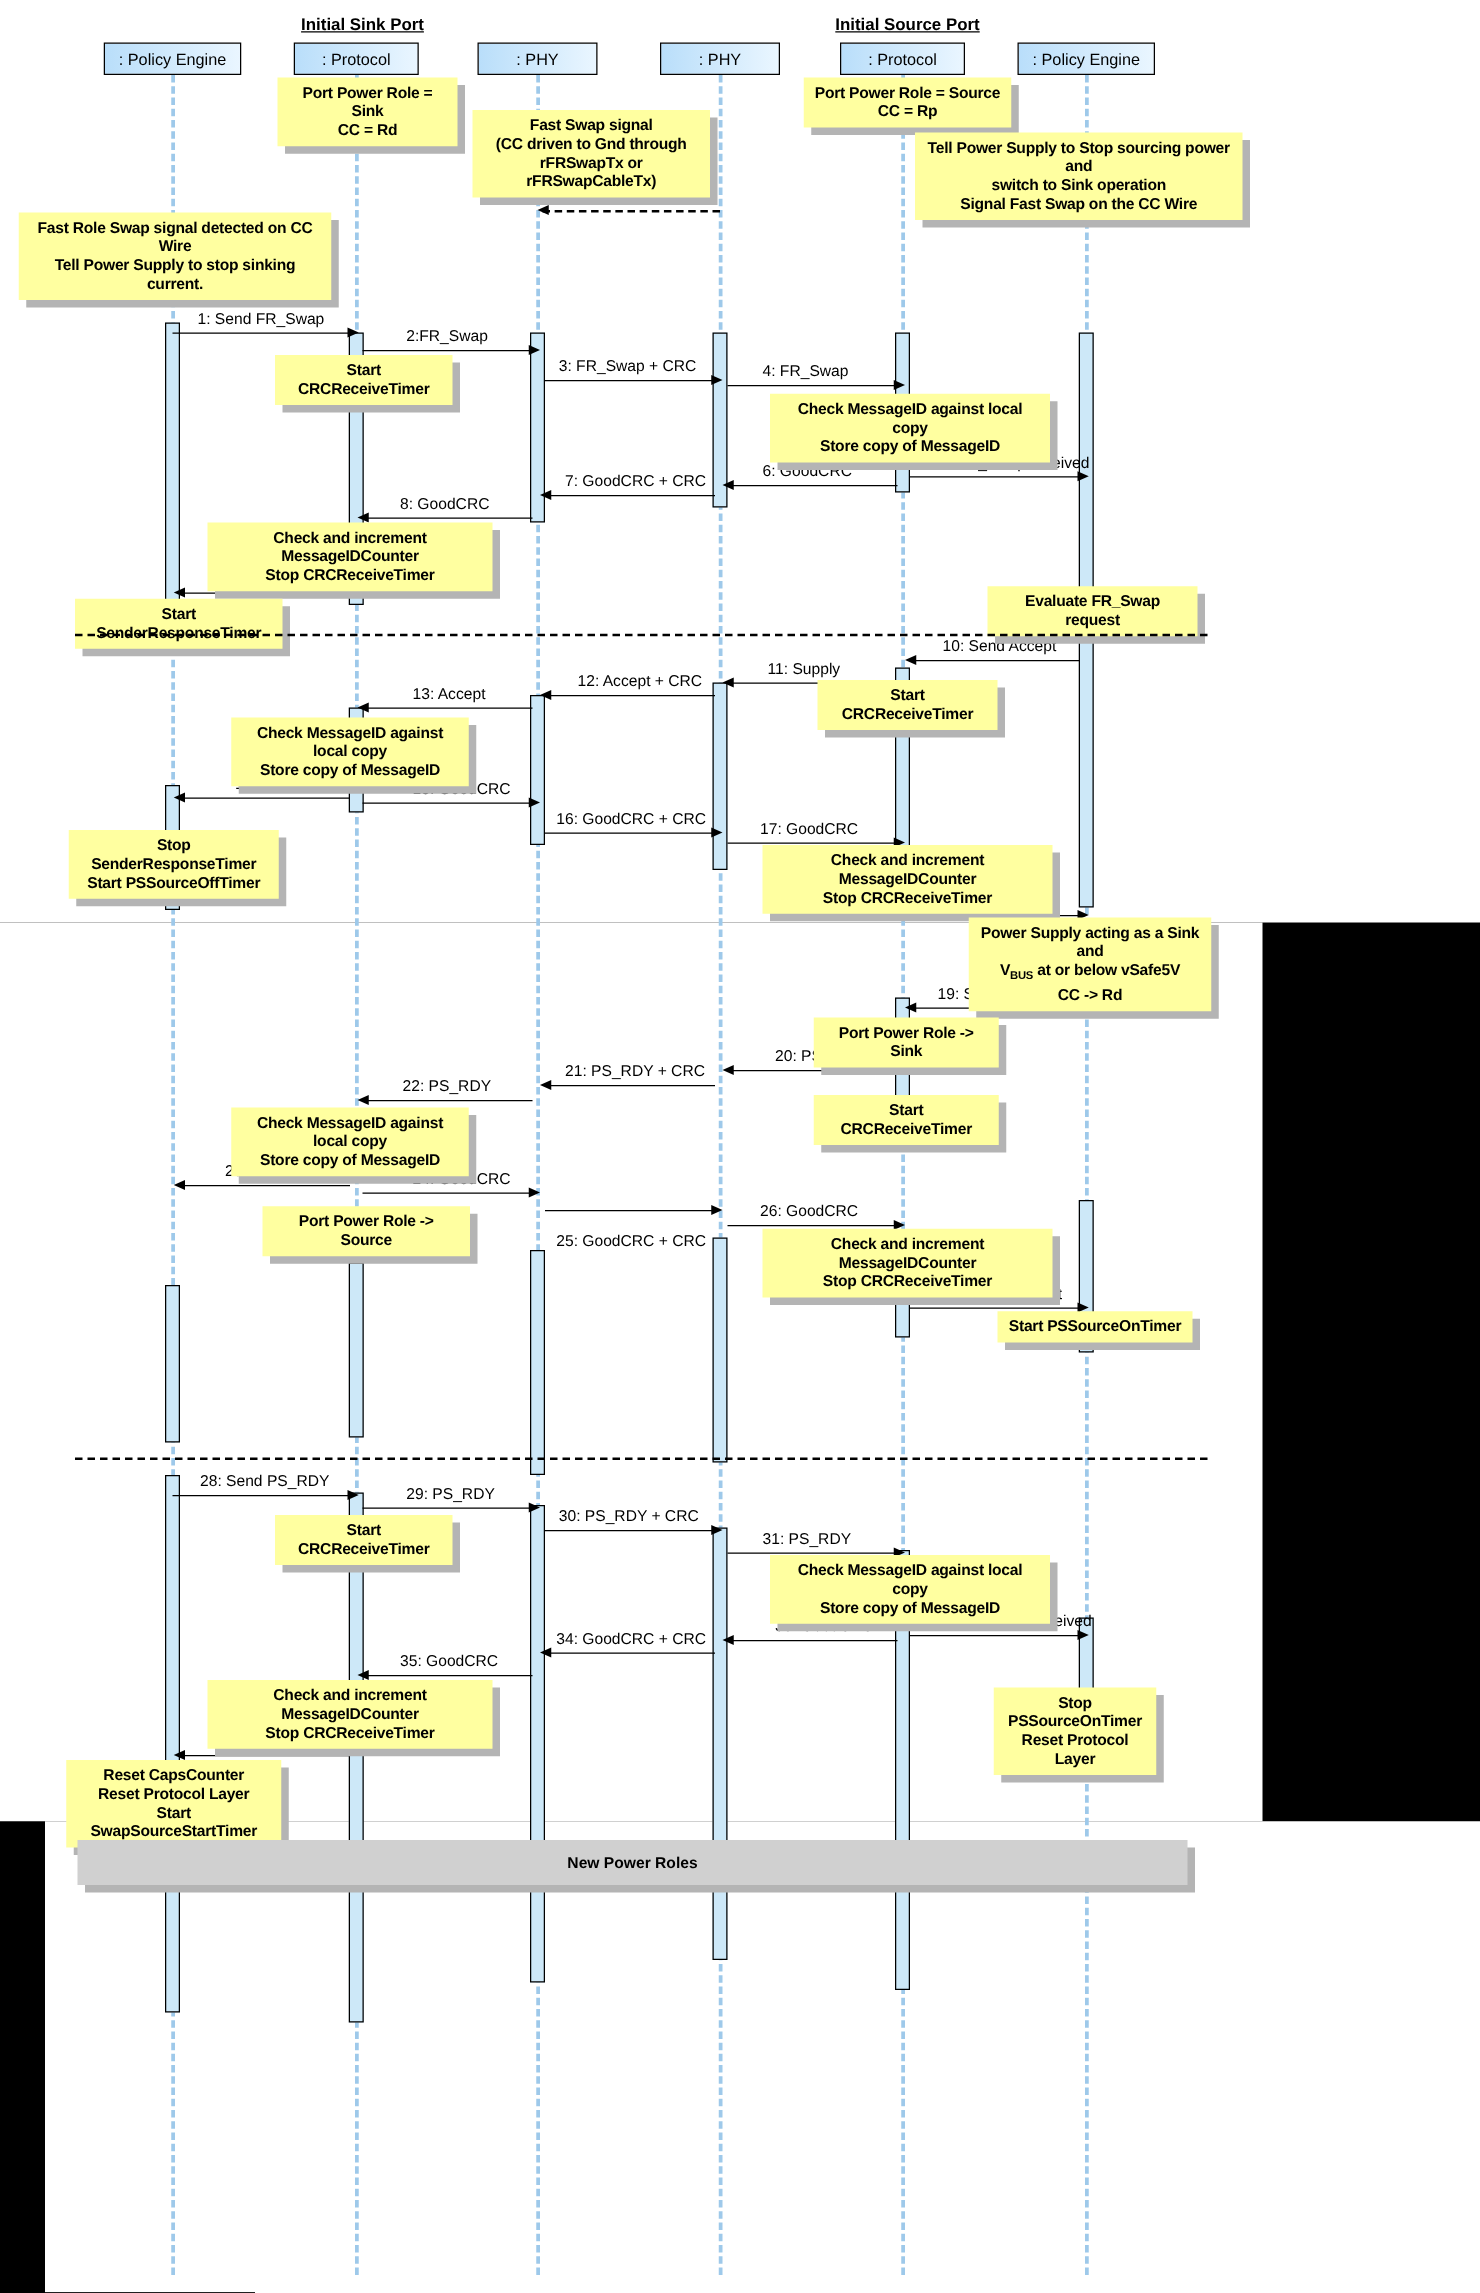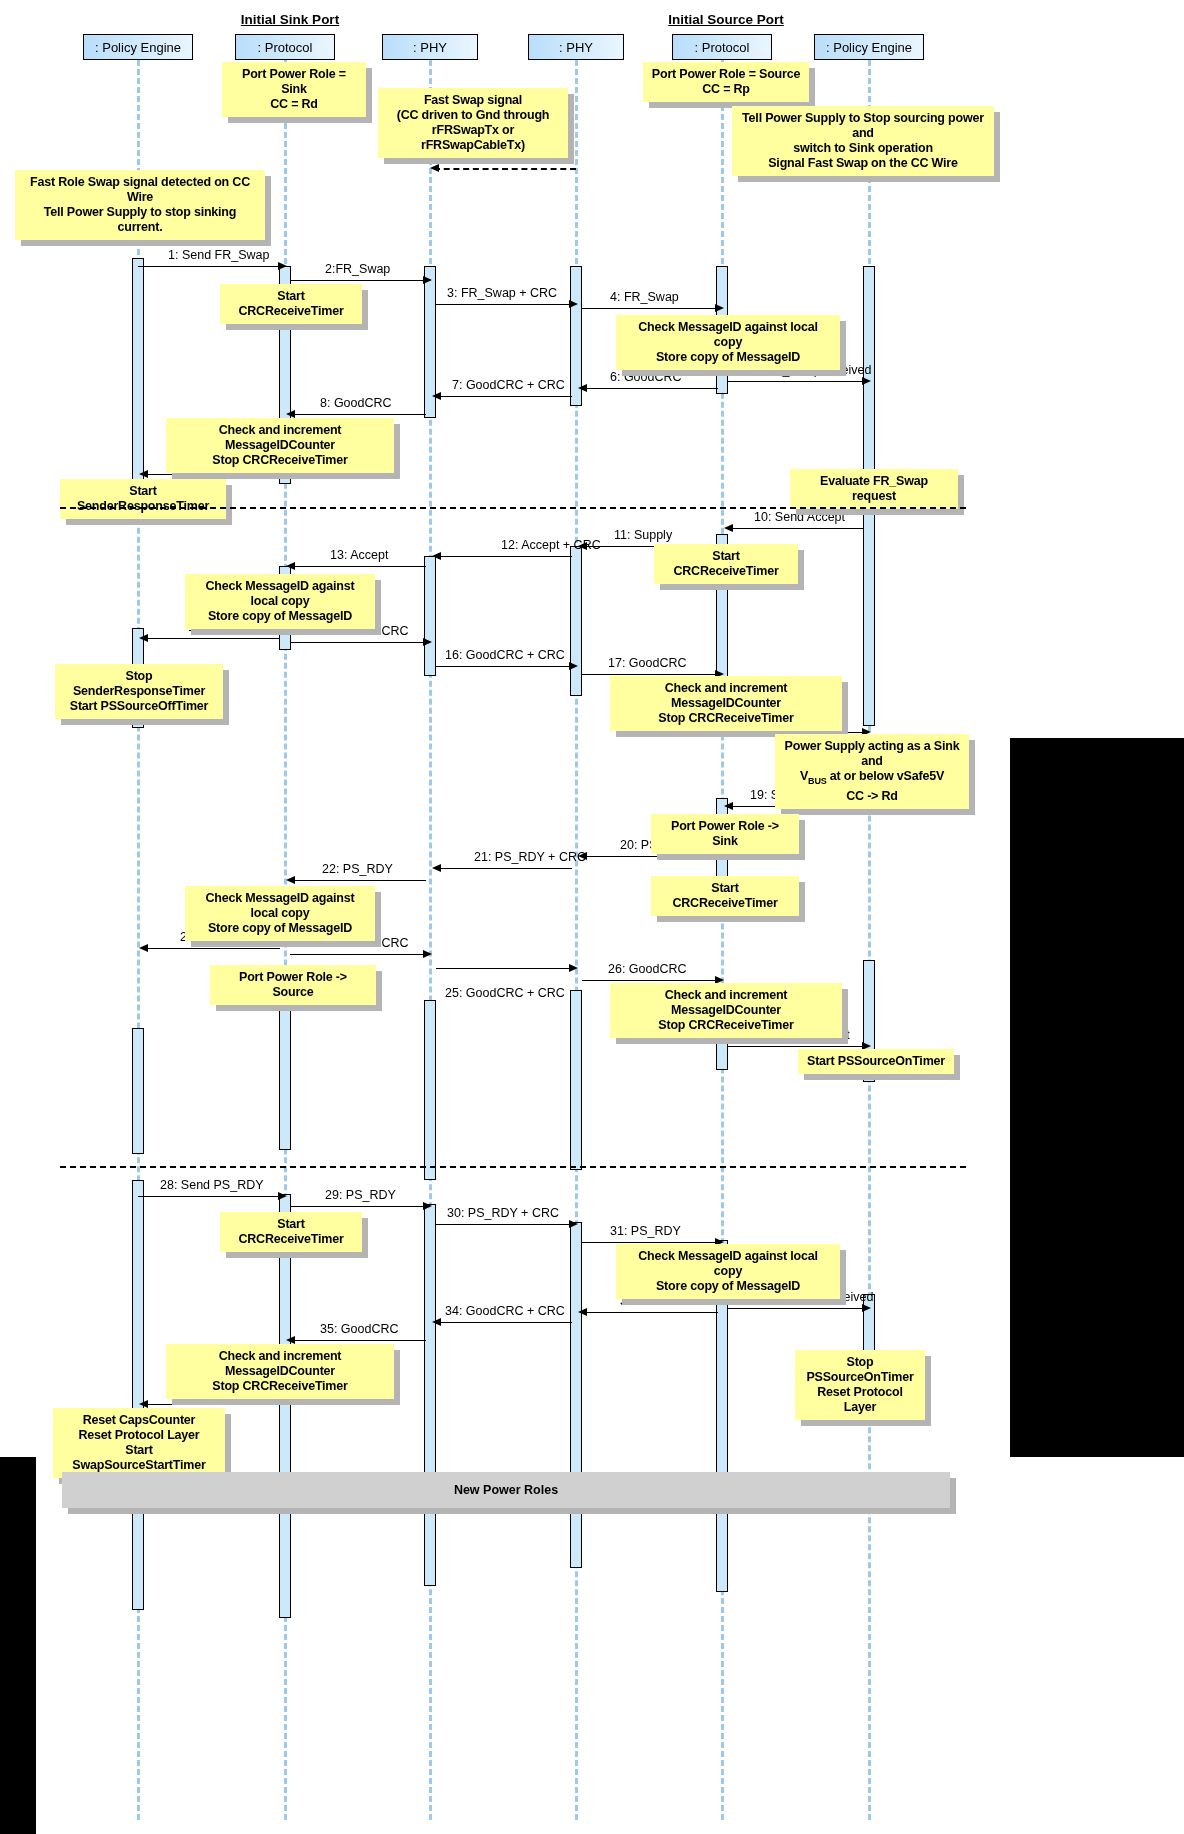--- a/index.html
+++ b/index.html
@@ -101,21 +101,21 @@
   <div class="act" style="left:279px;top:1010px;height:140px;"></div>
   <div class="act" style="left:132px;top:1028px;height:126px;"></div>
 
   <div class="act" style="left:132px;top:1180px;height:430px;"></div>
   <div class="act" style="left:279px;top:1194px;height:424px;"></div>
   <div class="act" style="left:424px;top:1204px;height:382px;"></div>
   <div class="act" style="left:570px;top:1222px;height:346px;"></div>
   <div class="act" style="left:716px;top:1240px;height:352px;"></div>
   <div class="act" style="left:863px;top:1294px;height:60px;"></div>
 
-  <div class="msglbl" style="left:168px;top:248px;">1: Send FR_Swap</div>
+  <div class="msglbl" style="left:158px;top:248px;">1: Send FR_Swap</div>
   <div class="arrow" style="left:138px;top:266px;width:142px;"></div>
   <div class="ah r" style="left:278px;top:262px;"></div>
 
   <div class="msglbl" style="left:325px;top:262px;">2:FR_Swap</div>
   <div class="arrow" style="left:290px;top:280px;width:136px;"></div>
   <div class="ah r" style="left:423px;top:276px;"></div>
 
   <div class="msglbl" style="left:447px;top:286px;">3: FR_Swap + CRC</div>
   <div class="arrow" style="left:436px;top:304px;width:136px;"></div>
   <div class="ah r" style="left:569px;top:300px;"></div>
@@ -145,21 +145,21 @@
   <div class="ah l" style="left:139px;top:470px;"></div>
 
   <div class="msglbl" style="left:754px;top:510px;">10: Send Accept</div>
   <div class="arrow" style="left:728px;top:528px;width:136px;"></div>
   <div class="ah l" style="left:724px;top:524px;"></div>
 
   <div class="msglbl" style="left:614px;top:528px;">11: Supply</div>
   <div class="arrow" style="left:582px;top:546px;width:136px;"></div>
   <div class="ah l" style="left:578px;top:542px;"></div>
 
-  <div class="msglbl" style="left:462px;top:538px;margin-left:39px;">12: Accept + CRC</div>
+  <div class="msglbl" style="left:462px;top:538px;">12: Accept + CRC</div>
   <div class="arrow" style="left:436px;top:556px;width:136px;"></div>
   <div class="ah l" style="left:432px;top:552px;"></div>
 
   <div class="msglbl" style="left:330px;top:548px;">13: Accept</div>
   <div class="arrow" style="left:290px;top:566px;width:136px;"></div>
   <div class="ah l" style="left:286px;top:562px;"></div>
 
   <div class="msglbl" style="left:188px;top:620px;">14: Accept received</div>
   <div class="arrow" style="left:143px;top:638px;width:137px;"></div>
   <div class="ah l" style="left:139px;top:634px;"></div>
@@ -181,21 +181,21 @@
   <div class="ah r" style="left:862px;top:728px;"></div>
 
   <div class="msglbl" style="left:750px;top:788px;">19: Send PS_RDY</div>
   <div class="arrow" style="left:728px;top:806px;width:136px;"></div>
   <div class="ah l" style="left:724px;top:802px;"></div>
 
   <div class="msglbl" style="left:620px;top:838px;">20: PS_RDY</div>
   <div class="arrow" style="left:582px;top:856px;width:136px;"></div>
   <div class="ah l" style="left:578px;top:852px;"></div>
 
-  <div class="msglbl" style="left:452px;top:850px;margin-left:22px;">21: PS_RDY + CRC</div>
+  <div class="msglbl" style="left:452px;top:850px;">21: PS_RDY + CRC</div>
   <div class="arrow" style="left:436px;top:868px;width:136px;"></div>
   <div class="ah l" style="left:432px;top:864px;"></div>
 
   <div class="msglbl" style="left:322px;top:862px;">22: PS_RDY</div>
   <div class="arrow" style="left:290px;top:880px;width:136px;"></div>
   <div class="ah l" style="left:286px;top:876px;"></div>
 
   <div class="msglbl" style="left:180px;top:930px;">23: PS_RDY received</div>
   <div class="arrow" style="left:143px;top:948px;width:137px;"></div>
   <div class="ah l" style="left:139px;top:944px;"></div>

